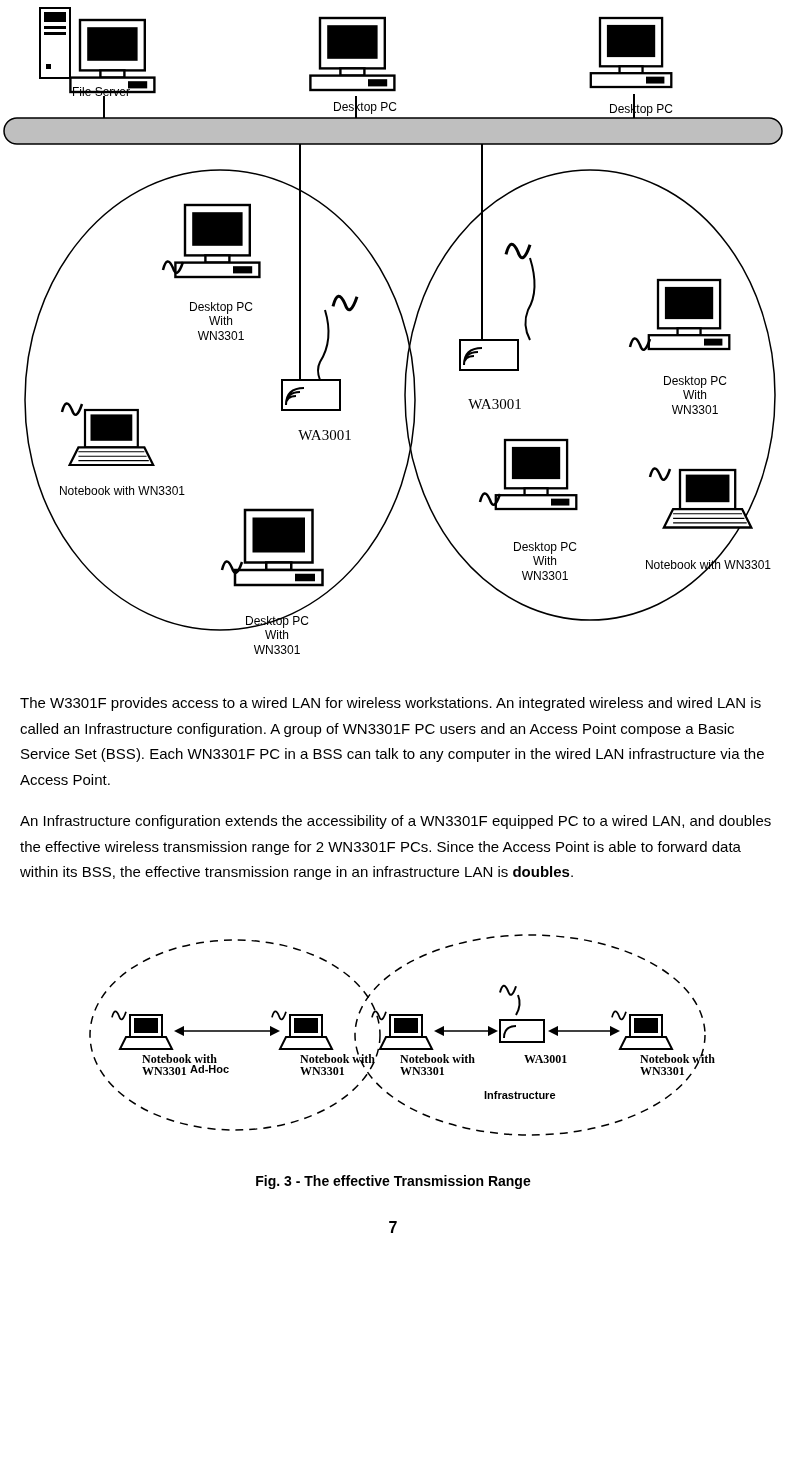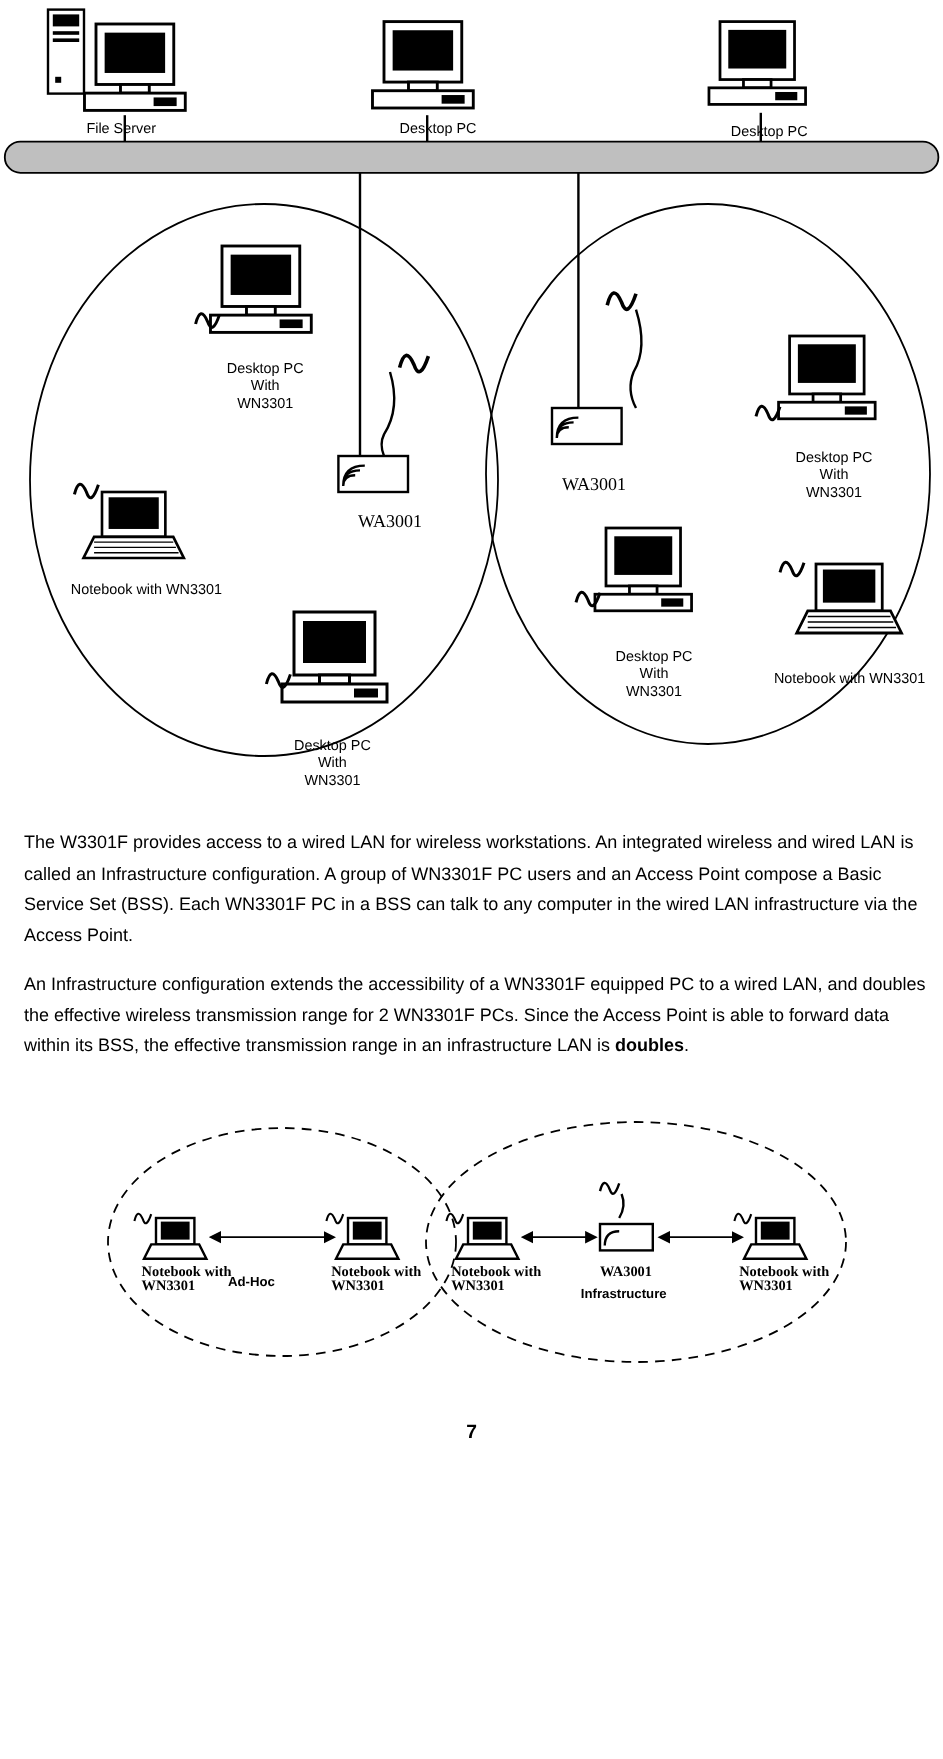--- a/index.html
+++ b/index.html
@@ -57,20 +57,21 @@
     font-size: 16px;
     font-weight: bold;
     margin-top: 30px;
   }
   .fig3label {
     position:absolute;
     font-family: "Times New Roman", serif;
     font-weight: bold;
     font-size: 12px;
     line-height:1;
+    margin-left:24px;
   }
   .fig3small {
     position:absolute;
     font-size:11px;
     font-weight:bold;
   }
 </style>
 </head>
 <body>
 <div class="page">
@@ -139,21 +140,21 @@
   <use href="#wave" transform="translate(506,240) scale(1.2)"></use>
   <path d="M530,258 Q540,290 528,310 Q522,325 530,340" fill="none" stroke="#000" stroke-width="2"></path>
   <use href="#crt" transform="translate(658,280) scale(1.15)"></use>
   <use href="#wave" transform="translate(630,335)"></use>
   <use href="#crt" transform="translate(505,440) scale(1.15)"></use>
   <use href="#wave" transform="translate(480,490)"></use>
   <use href="#laptop" transform="translate(680,470) scale(1.15)"></use>
   <use href="#wave" transform="translate(650,465)"></use>
 </svg>
 
-  <div class="label" style="left:56px; top:100px; width:90px;">File Server</div>
+  <div class="label" style="left:56px; top:85px; width:90px;">File Server</div>
   <div class="label" style="left:320px; top:100px; width:90px;">Desktop PC</div>
   <div class="label" style="left:596px; top:102px; width:90px;">Desktop PC</div>
 
   <div class="label" style="left:176px; top:300px; width:90px;">
     <span>Desktop PC</span><br>
     <span>With</span><br>
     <span>WN3301</span>
   </div>
   <div class="label serif" style="left:280px; top:426px; width:90px;">WA3001</div>
   <div class="label" style="left:42px; top:484px; width:160px;">Notebook with WN3301</div>
@@ -228,24 +229,25 @@
   <div class="fig3small" style="left:190px; top:158px; ">Ad-Hoc</div>
   <div class="fig3label" style="left:276px; top:148px;">
     <span>Notebook with</span><br>
     <span>WN3301</span>
   </div>
   <div class="fig3label" style="left:376px; top:148px;">
     <span>Notebook with</span><br>
     <span>WN3301</span>
   </div>
   <div class="fig3label" style="left:500px; top:148px;">WA3001</div>
-  <div class="fig3small" style="left:484px; top:168px;">Infrastructure</div>
+  <div class="fig3small" style="left:484px; top:184px;">Infrastructure</div>
   <div class="fig3label" style="left:616px; top:148px;">
     <span>Notebook with</span><br>
     <span>WN3301</span>
   </div>
 </div>
 
+<div class="caption3">Fig. 3 - The effective Transmission Range</div>
 
 
 <div class="page-num">7</div>
 
 </div>
 
 </body></html>

